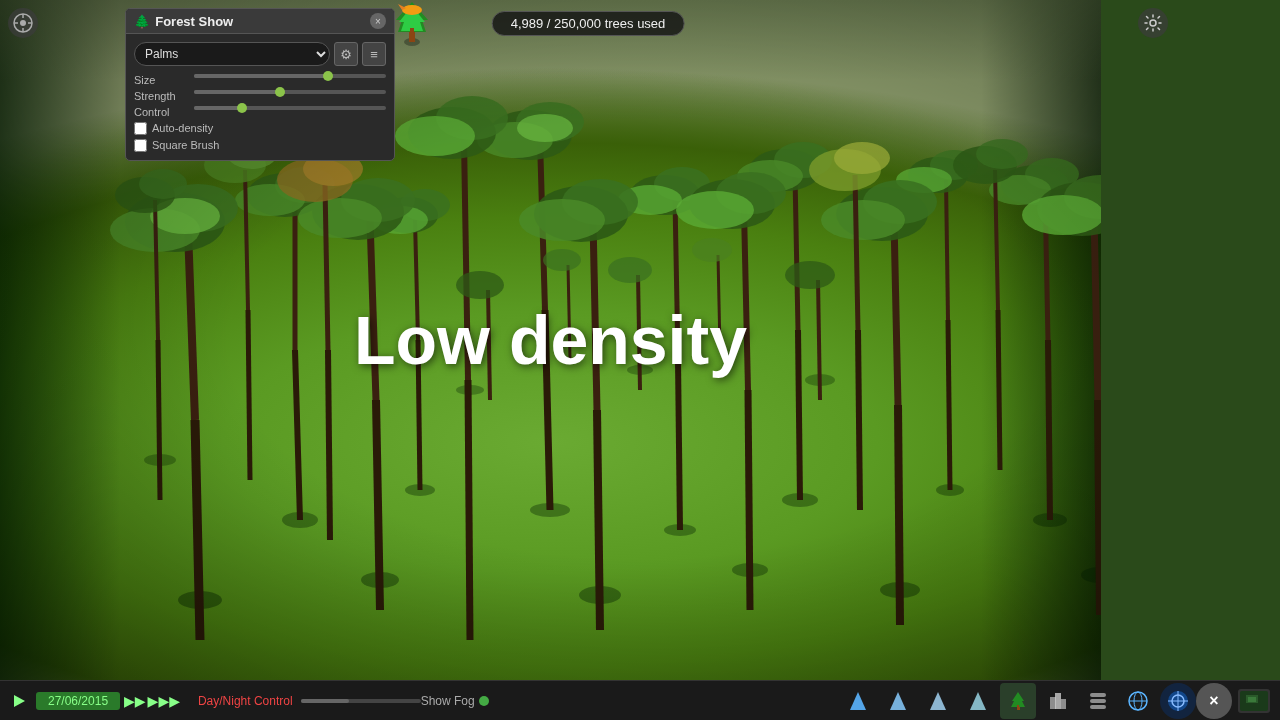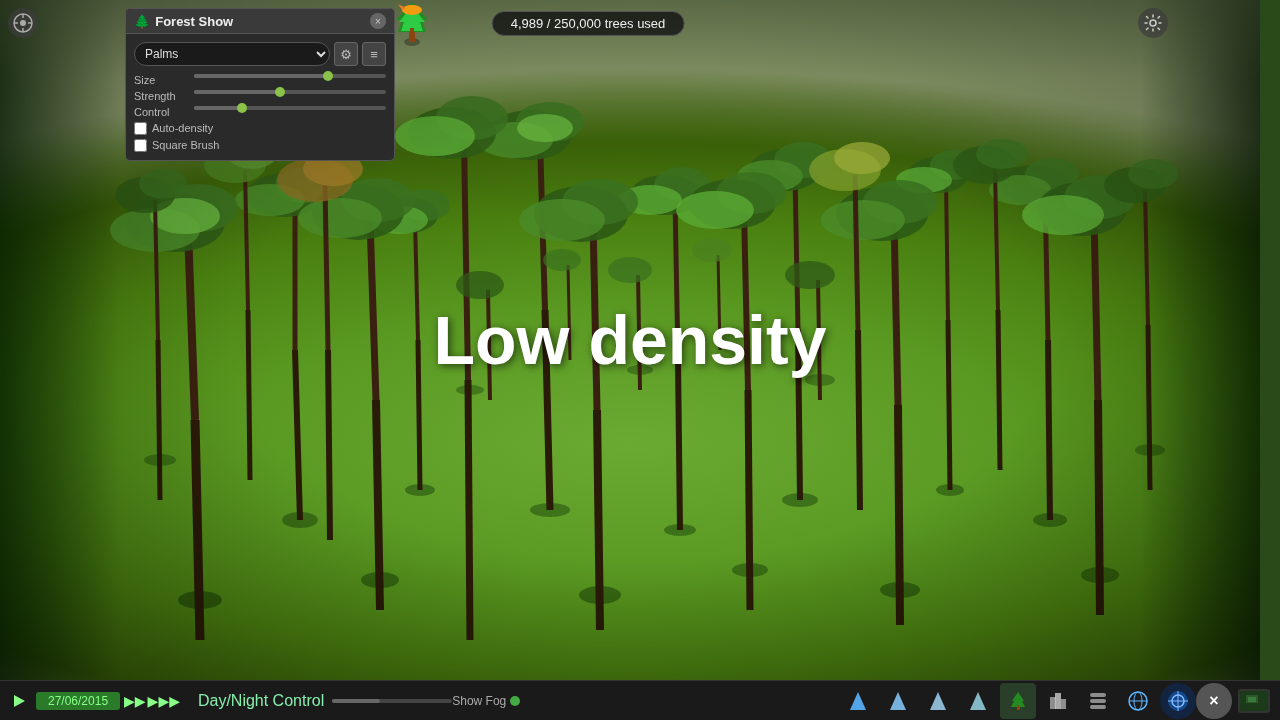--- a/index.html
+++ b/index.html
@@ -9,21 +9,21 @@
       overflow: hidden;
       font-family: 'Segoe UI', Arial, sans-serif;
       position: relative;
       background: #2a4a1a;
     }
 
     
     #game-viewport {
       position: absolute;
       top: 0; left: 0;
-      width: 1260px;
+      width: 1101px;
       height: 680px;
       background: radial-gradient(ellipse 70% 50% at 50% 60%, #5a8a2a 0%, #4a7a1a 30%, #3a6010 60%, #8a9a6a 100%);
       overflow: hidden;
     }
 
     
     #low-density-text {
       position: absolute;
       top: 50%;
       left: 50%;
@@ -270,22 +270,22 @@
     }
 
     #day-night-slider-area {
       flex: 1;
       display: flex;
       align-items: center;
       padding: 0 10px;
     }
 
     #day-night-label {
-      color: #86efac;
-      font-size: 16px;
+      color: #ef4444;
+      font-size: 12px;
       margin-right: 8px;
     }
 
     #day-night-track {
       width: 120px;
       height: 4px;
       background: #444;
       border-radius: 2px;
       position: relative;
     }

